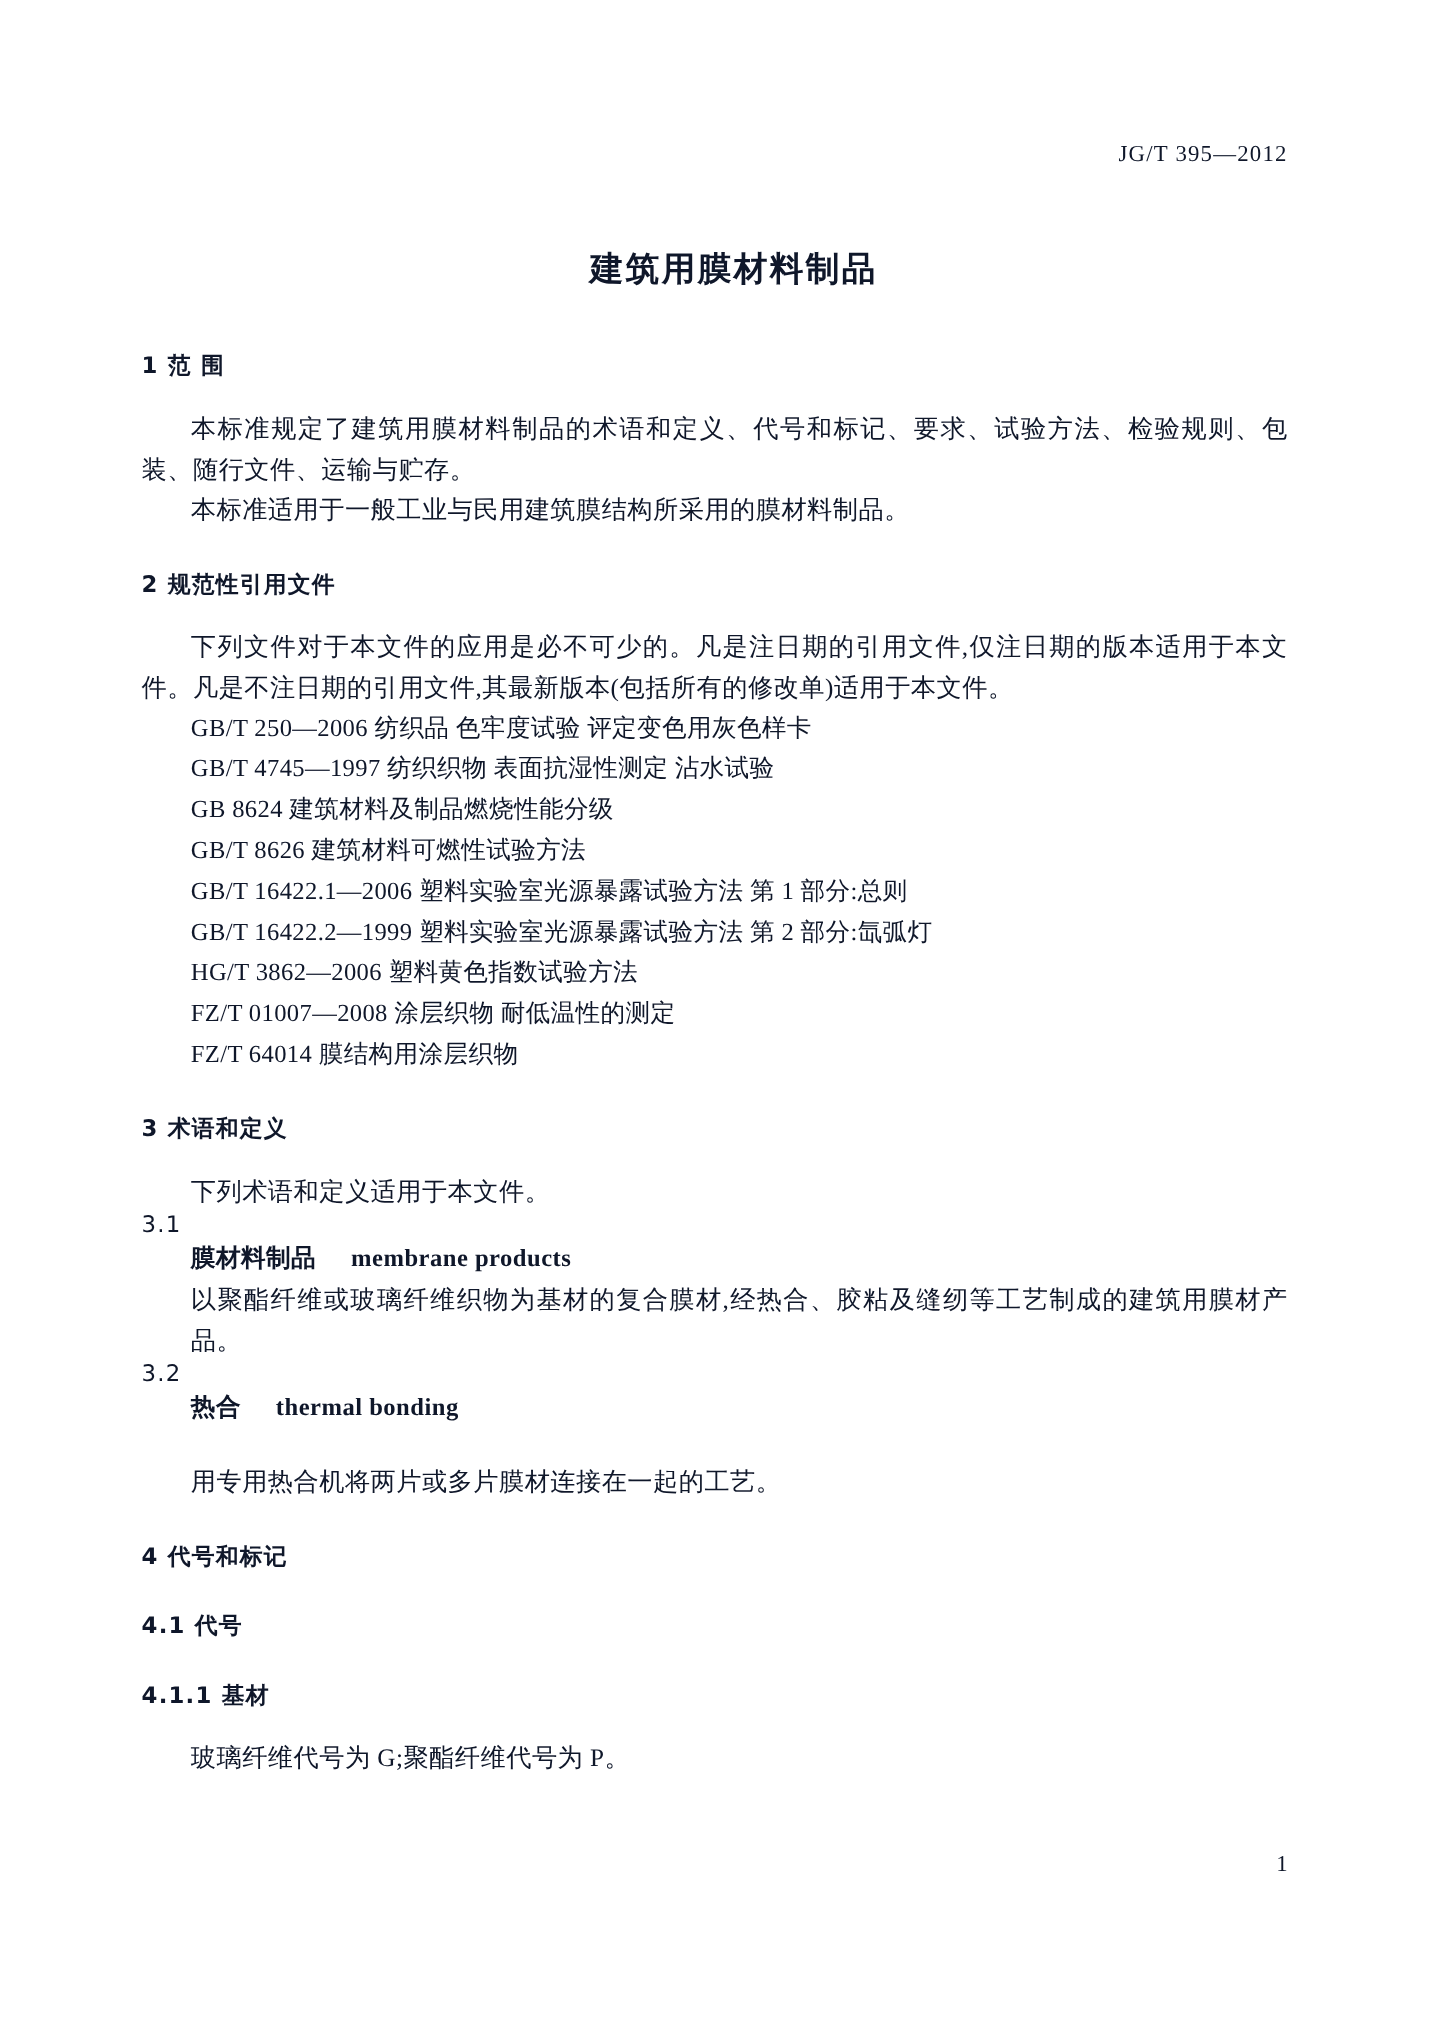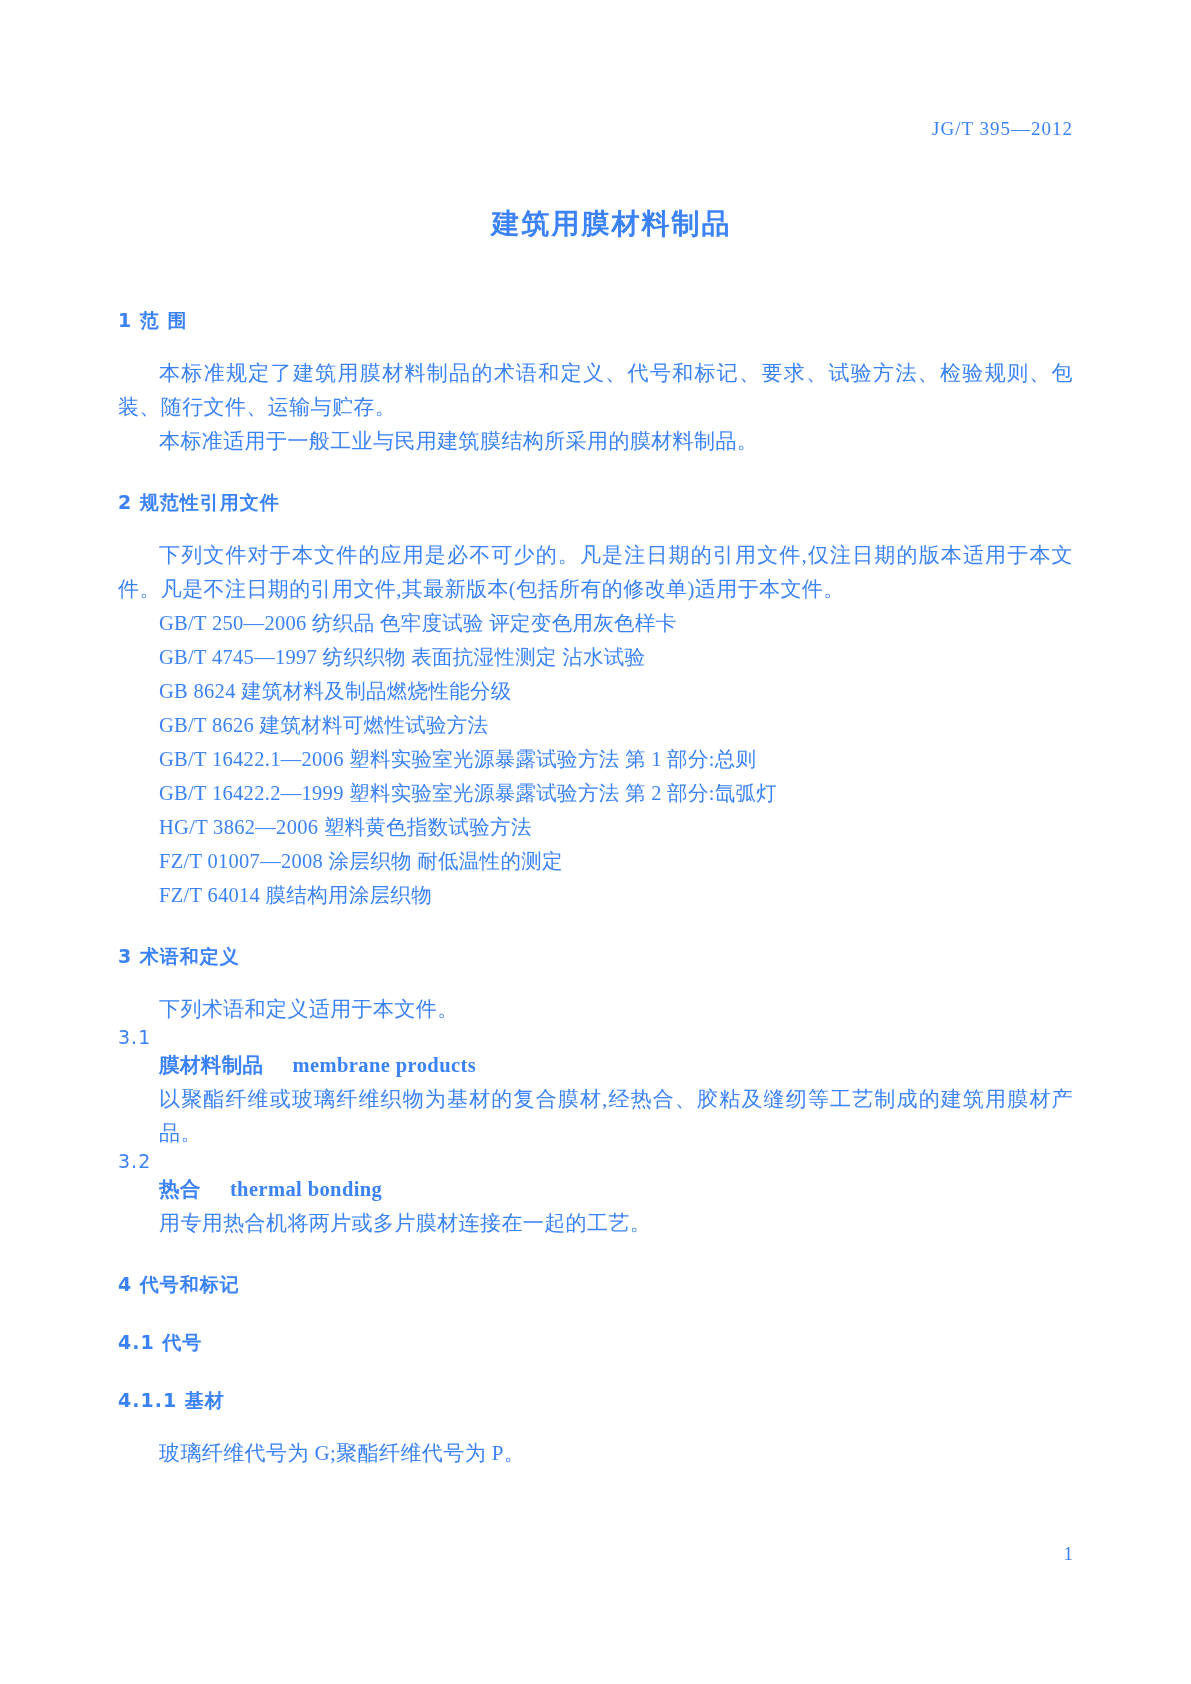--- a/index.html
+++ b/index.html
@@ -6,21 +6,21 @@
     margin: 0;
     padding: 0;
     background: #ffffff;
   }
   .page {
     position: relative;
     width: 1191px;
     height: 1684px;
     background: #ffffff;
     font-family: "Liberation Serif", serif;
-    color: #3b82f6;
+    color: #0f172a;
     box-sizing: border-box;
   }
   .header-std {
     position: absolute;
     top: 118px;
     right: 118px;
     font-family: "Liberation Serif", serif;
     font-size: 19px;
     letter-spacing: 1px;
     white-space: nowrap;
@@ -31,21 +31,21 @@
     left: 16px;
     width: 100%;
     text-align: center;
     font-family: "DejaVu Sans", sans-serif;
     font-weight: bold;
     font-size: 28px;
     letter-spacing: 2px;
   }
   .body-area {
     position: absolute;
-    top: 308px;
+    top: 292px;
     left: 118px;
     width: 955px;
   }
   .clause-head {
     font-family: "DejaVu Sans", sans-serif;
     font-weight: bold;
     font-size: 19px;
     letter-spacing: 1px;
     margin: 0;
   }
@@ -136,21 +136,21 @@
       <span class="term-en">membrane products</span>
     </div>
     <p class="para" style="padding-left:41px;text-indent:0;">以聚酯纤维或玻璃纤维织物为基材的复合膜材,经热合、胶粘及缝纫等工艺制成的建筑用膜材产品。</p>
 
     <div class="sub-num">3.2</div>
     <div class="term-line">
       <span>热合</span>
       <span style="display:inline-block;width:18px;"></span>
       <span class="term-en">thermal bonding</span>
     </div>
-    <p class="para" style="padding-left:41px;text-indent:0;">用专用热合机将两片或多片膜材连接在一起的工艺。</p>
+    <p class="para" style="padding-left:41px;text-indent:0;margin-top:28px;">用专用热合机将两片或多片膜材连接在一起的工艺。</p>
 
     <div class="spacer-lg"></div>
     <div class="clause-head">4  代号和标记</div>
     <div class="spacer-lg"></div>
     <div class="clause-head">4.1   代号</div>
     <div class="spacer-lg"></div>
     <div class="clause-head">4.1.1   基材</div>
     <div class="spacer-md"></div>
     <p class="para indent">玻璃纤维代号为 G;聚酯纤维代号为 P。</p>
 

